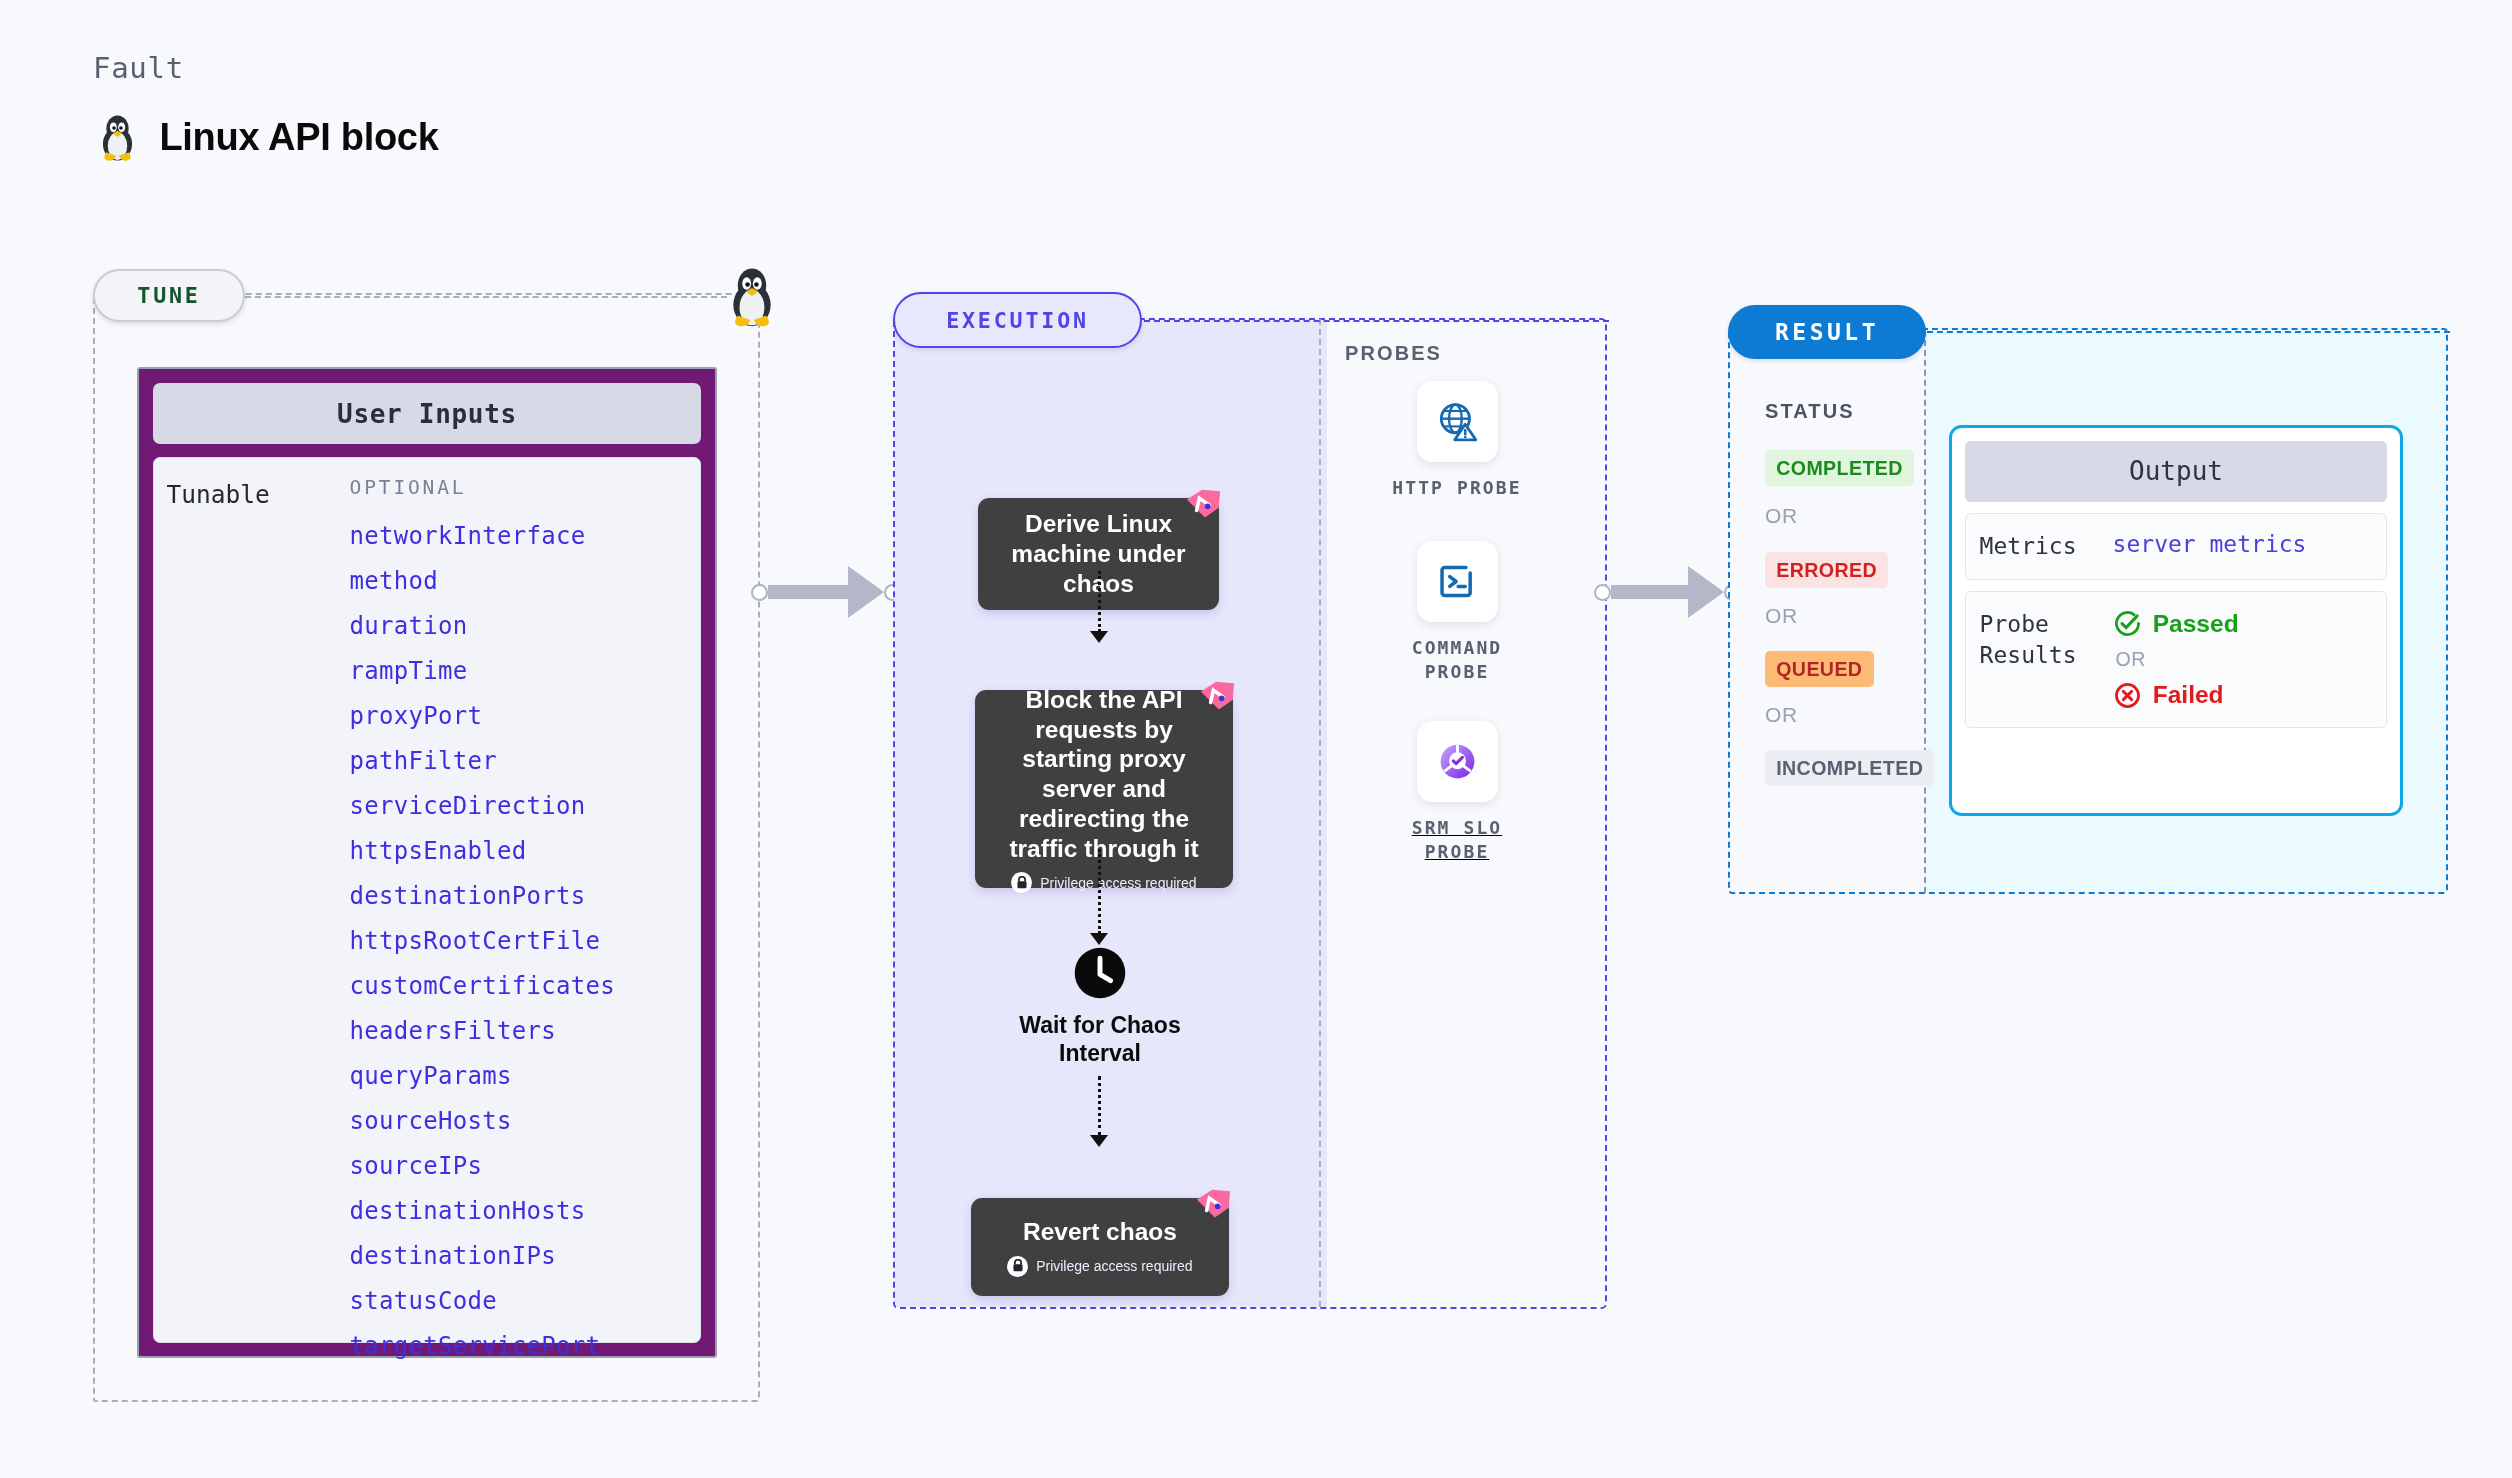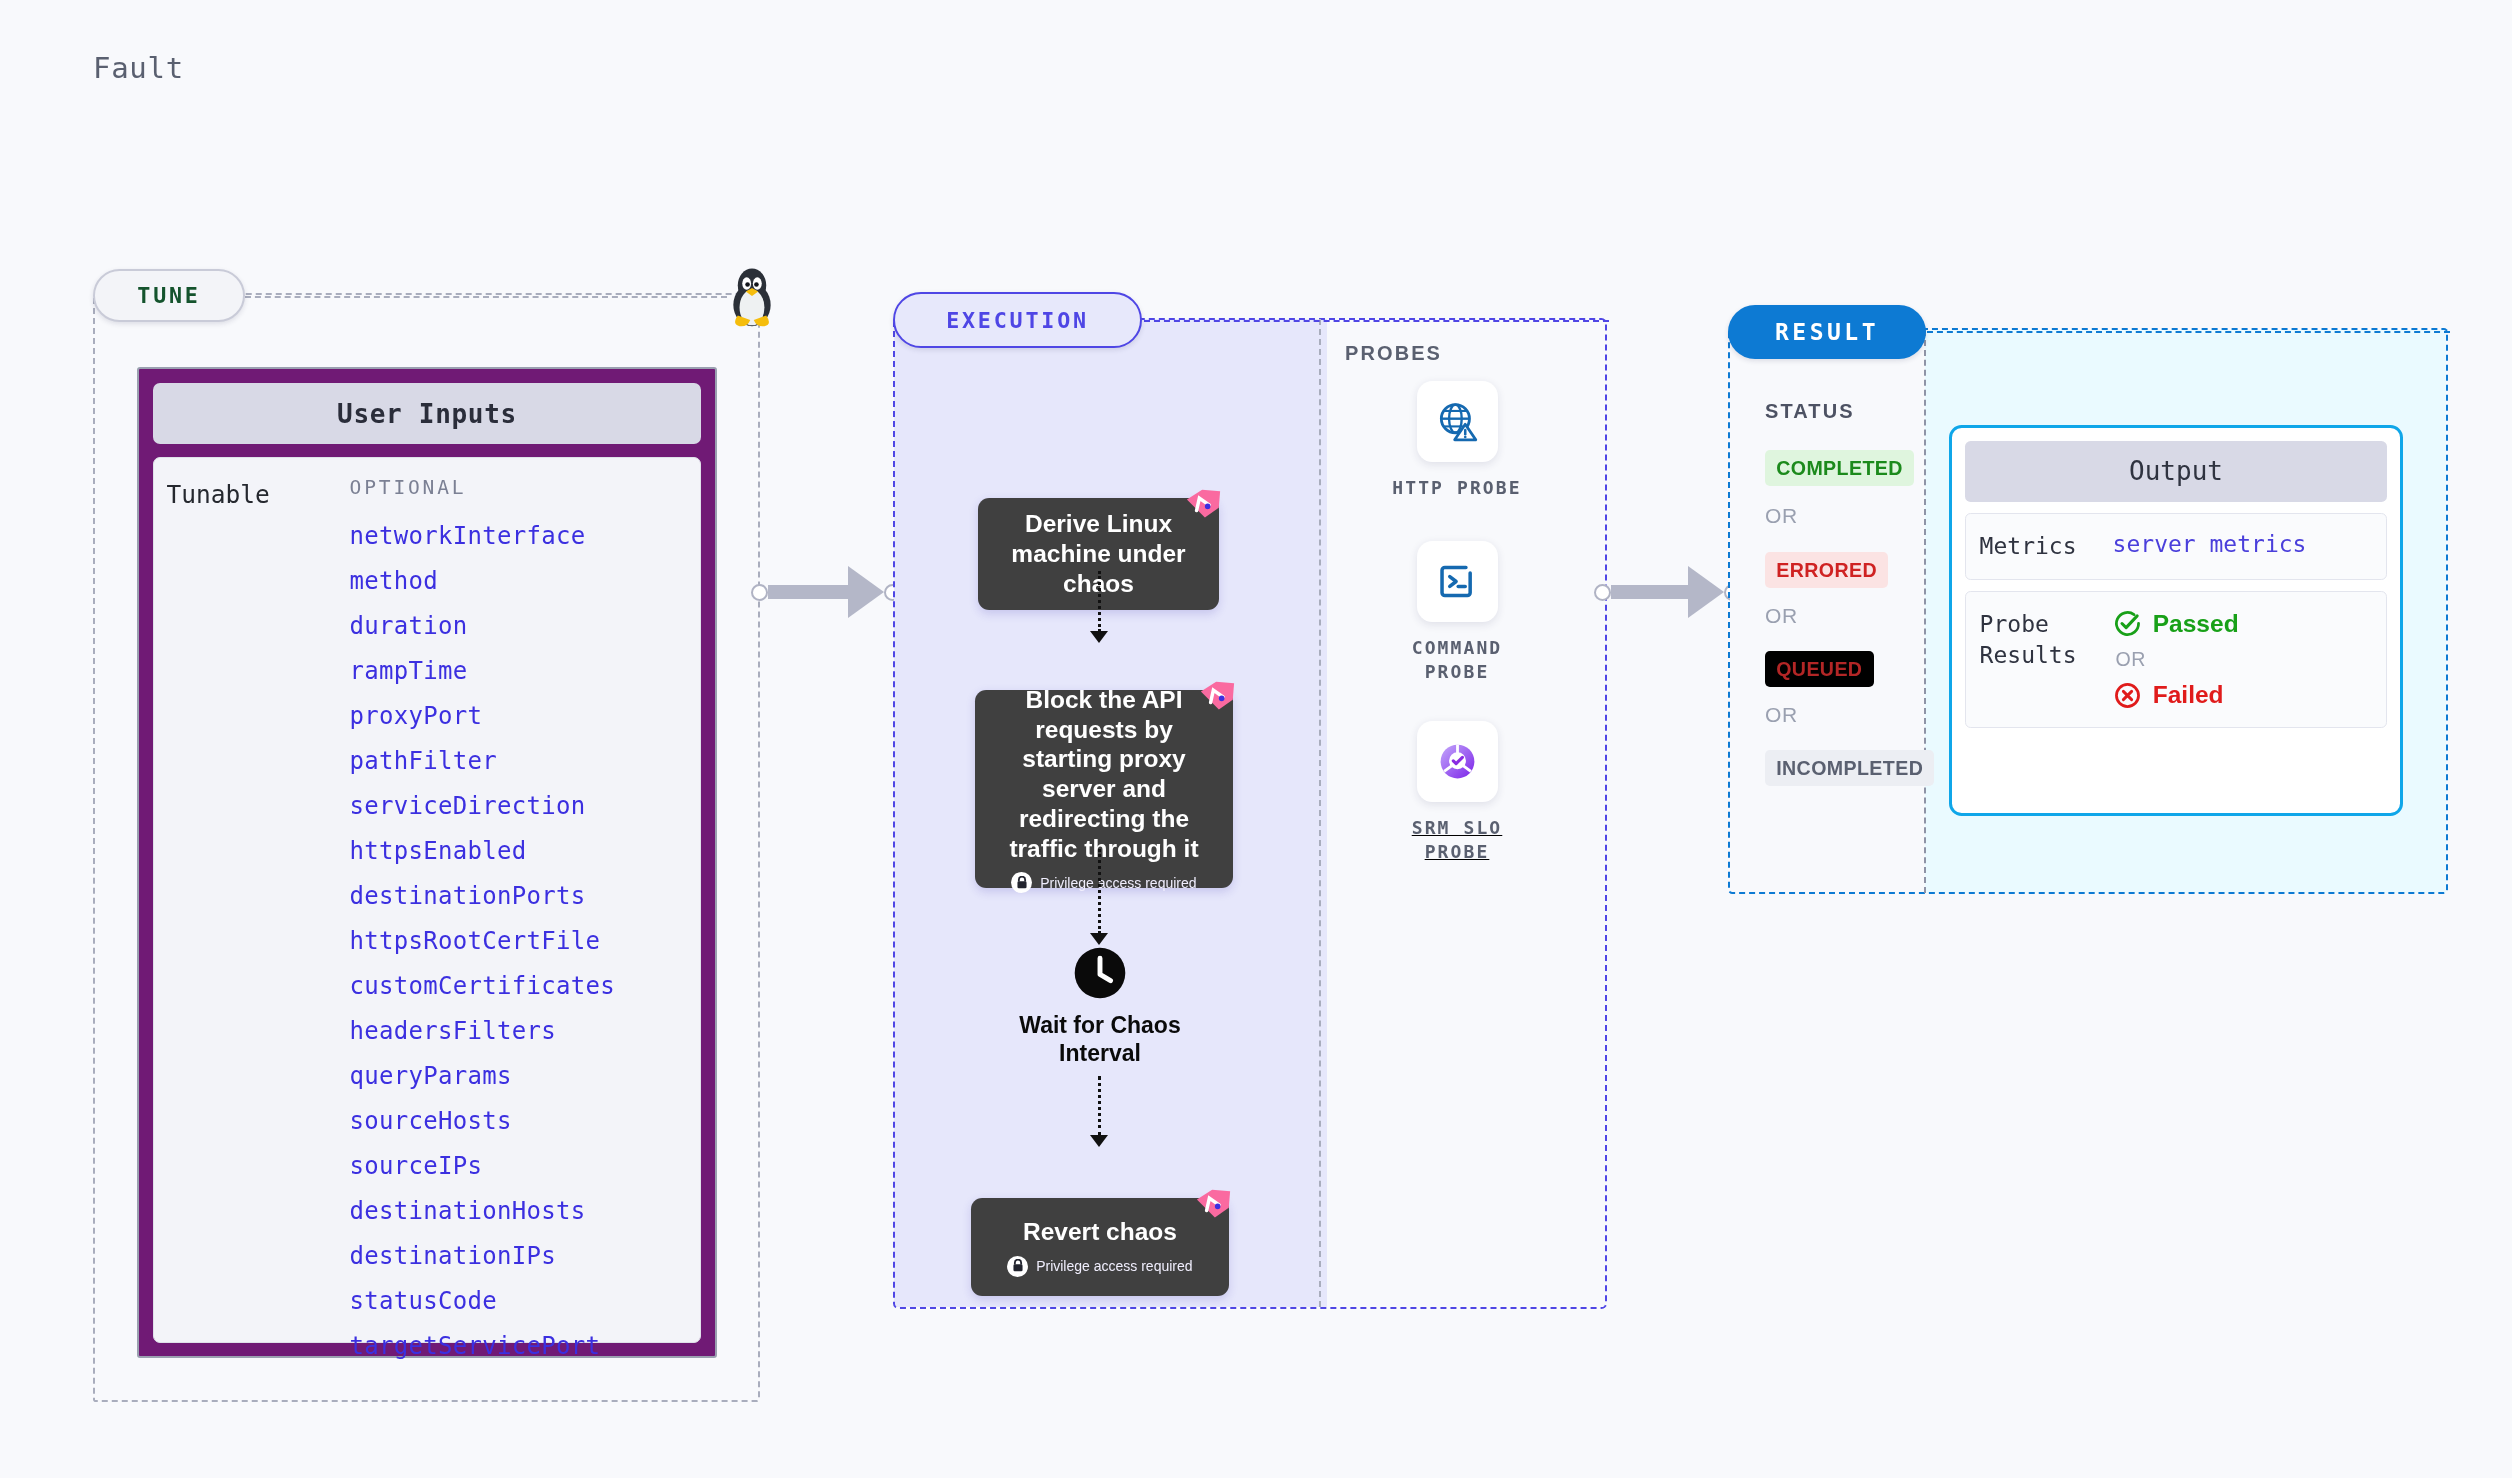--- a/index.html
+++ b/index.html
@@ -235,20 +235,37 @@
   .stub-tune { left: 245px; top: 296px; width: 482px; border-top: 2.8px dashed #a9adbd; }
   .stub-exec { left: 1144px; top: 320px; width: 465px; border-top: 2.8px dashed #4f46e5; }
   .stub-res  { left: 1927px; top: 331px; width: 523px; border-top: 2.8px dashed #0d7ad3; }
 </style>
 </head>
 <body>
 
 <div class="stage">
 
   <div class="hdr-fault">Fault</div>
+  <div class="hdr-title-row">
+    <span>
+      <svg class="tux" width="39" height="50" viewBox="0 0 56 72">
+        <ellipse cx="28" cy="24" rx="16" ry="19" fill="#2b3038"></ellipse>
+        <ellipse cx="28" cy="46" rx="21" ry="24" fill="#2b3038"></ellipse>
+        <ellipse cx="28" cy="49" rx="14" ry="20" fill="#eef1f2"></ellipse>
+        <ellipse cx="22" cy="22" rx="5" ry="7" fill="#fff"></ellipse>
+        <ellipse cx="34" cy="22" rx="5" ry="7" fill="#fff"></ellipse>
+        <circle cx="23" cy="23" r="2.6" fill="#11141a"></circle>
+        <circle cx="33" cy="23" r="2.6" fill="#11141a"></circle>
+        <path d="M28 27 l-7 4 7 5 7-5 z" fill="#f5bd0c"></path>
+        <path d="M12 58 q-7 10 2 12 q9 1 12-7 z" fill="#f5bd0c"></path>
+        <path d="M44 58 q7 10 -2 12 q-9 1 -12-7 z" fill="#f5bd0c"></path>
+      </svg>
+    </span>
+    <span class="hdr-title">Linux API block</span>
+  </div>
 
   <div class="region region-tune"></div>
   <div class="stub stub-tune"></div>
   <div class="pill pill-tune">TUNE</div>
 
   <div style="position:absolute;left:727px;top:264px;">
     <svg width="50" height="64" viewBox="0 0 56 72">
       <ellipse cx="28" cy="24" rx="16" ry="19" fill="#2b3038"></ellipse>
       <ellipse cx="28" cy="46" rx="21" ry="24" fill="#2b3038"></ellipse>
       <ellipse cx="28" cy="49" rx="14" ry="20" fill="#eef1f2"></ellipse>
@@ -429,21 +446,21 @@
   <div class="region region-result"></div>
   <div class="result-divider"></div>
   <div class="stub stub-res"></div>
   <div class="pill pill-result">RESULT</div>
 
   <div class="status-lbl">STATUS</div>
   <div class="badge b-completed" style="background: rgb(223, 245, 222); color: rgb(28, 138, 28);">COMPLETED</div>
   <div class="or-txt or-1">OR</div>
   <div class="badge b-errored" style="background: rgb(251, 227, 227); color: rgb(207, 34, 34);">ERRORED</div>
   <div class="or-txt or-2">OR</div>
-  <div class="badge b-queued" style="background: #000000; color: rgb(179, 38, 38);">QUEUED</div>
+  <div class="badge b-queued" style="background: #fdba74; color: rgb(179, 38, 38);">QUEUED</div>
   <div class="or-txt or-3">OR</div>
   <div class="badge b-incomplete" style="background: rgb(236, 238, 243); color: rgb(90, 96, 112);">INCOMPLETED</div>
 
   <div class="out-card">
     <div class="out-head">Output</div>
 
     <div class="out-row">
       <div class="out-key">Metrics</div>
       <div class="out-metric">server metrics</div>
     </div>

